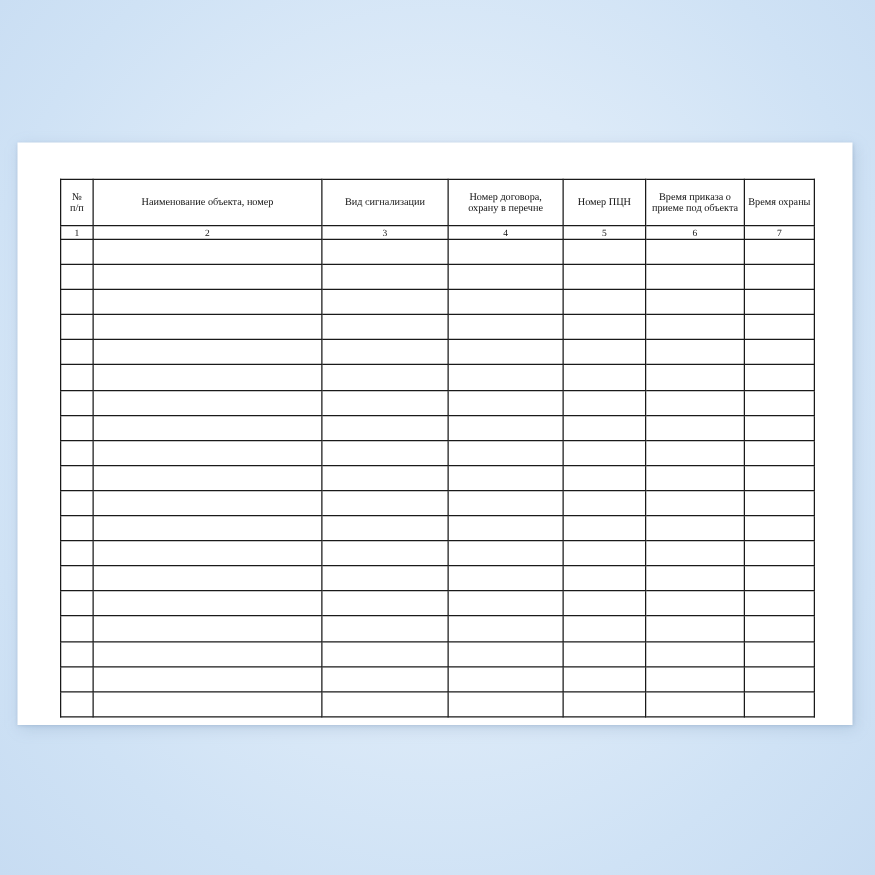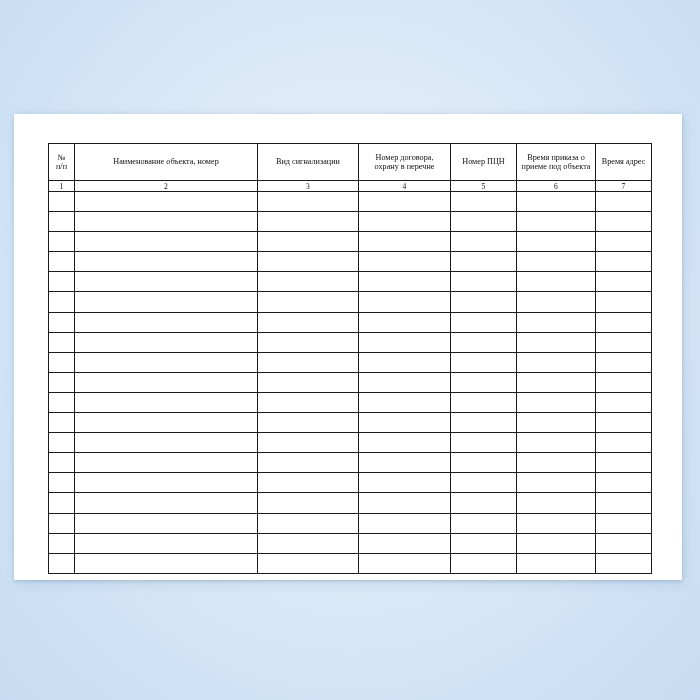--- a/index.html
+++ b/index.html
@@ -117,21 +117,21 @@
               <div>охрану в перечне</div>
             </th>
             <th>
               <div>Номер ПЦН</div>
             </th>
             <th>
               <div>Время приказа о</div>
               <div>приеме под объекта</div>
             </th>
             <th>
-              <div>Время  адрес</div>
+              <div>Время  охраны</div>
             </th>
           </tr>
           <tr class="numrow">
             <td>1</td>
             <td>2</td>
             <td>3</td>
             <td>4</td>
             <td>5</td>
             <td>6</td>
             <td>7</td>

